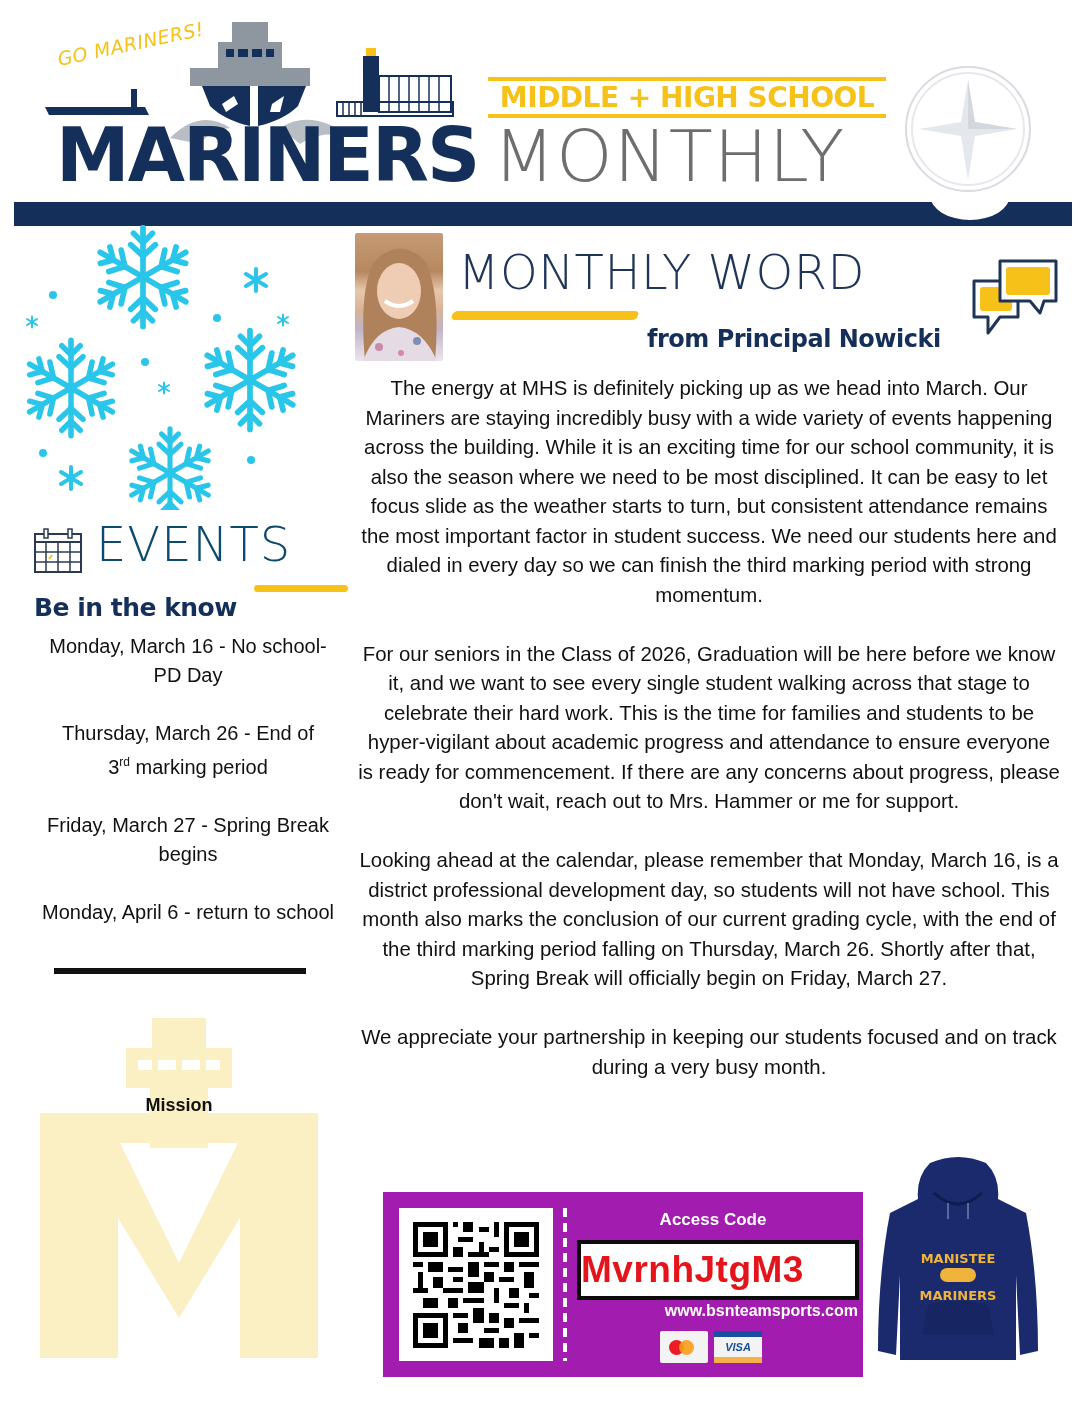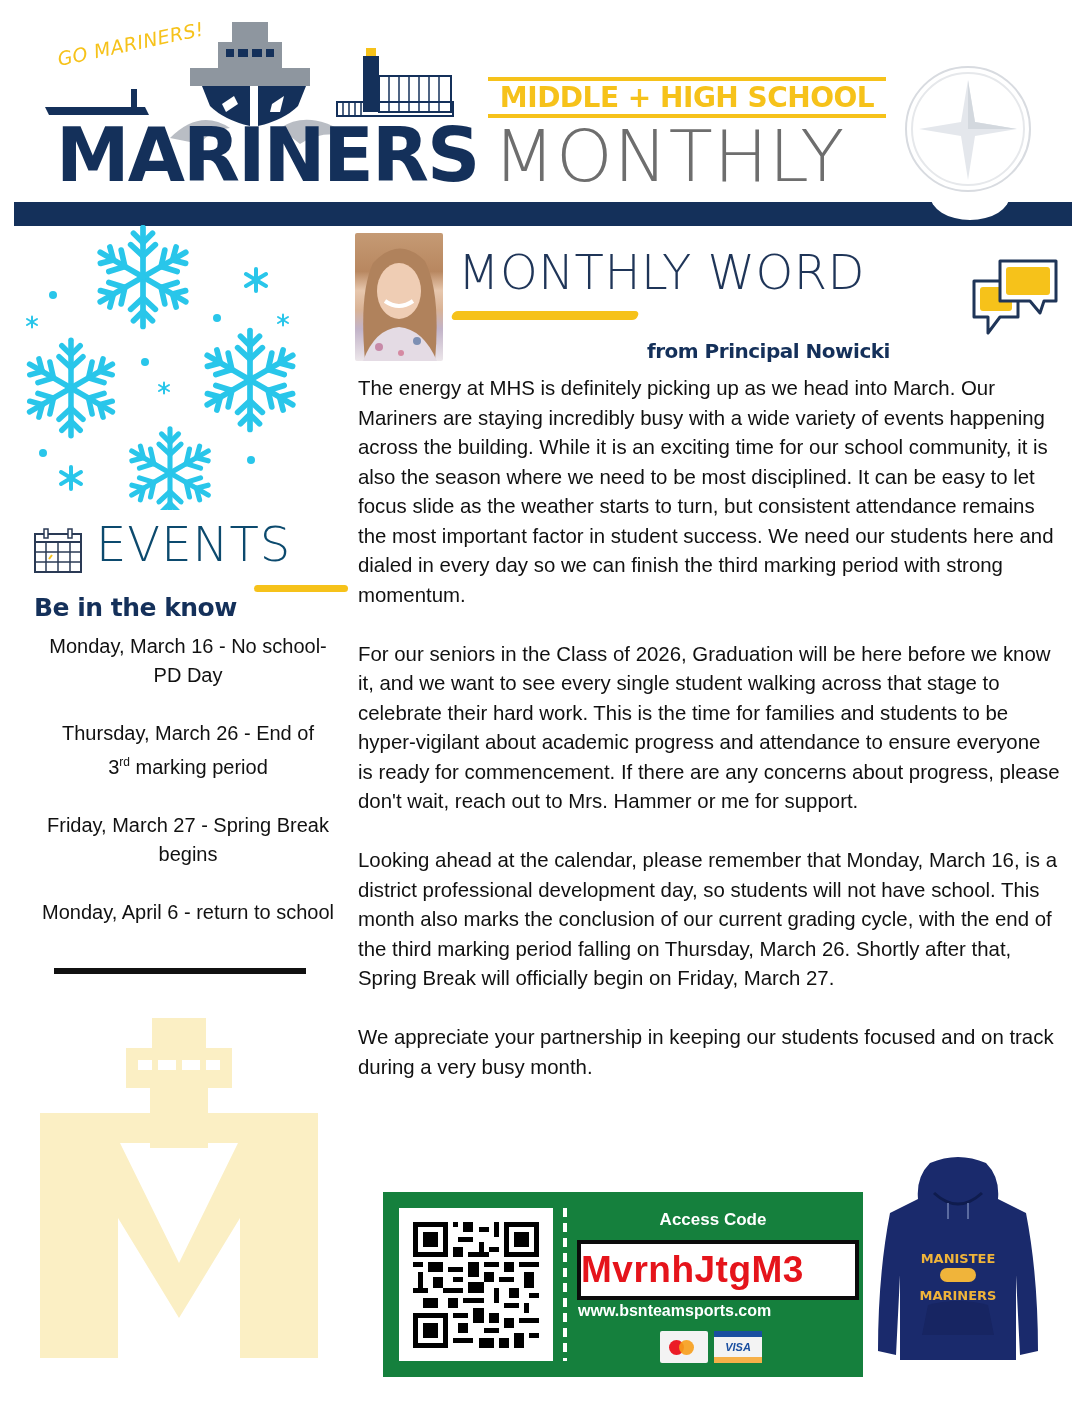--- a/index.html
+++ b/index.html
@@ -33,35 +33,35 @@
 
   
   .mission-bg { left: 40px; top: 1018px; width: 278px; height: 340px; }
   .mission { left: 44px; top: 1092px; width: 270px; text-align: center; font-size: 18px; line-height: 26px; color: #111; }
   .mission-title { font-weight: bold; }
 
   
   .photo { left: 355px; top: 233px; width: 88px; height: 128px; border-radius: 2px; overflow: hidden; background: linear-gradient(180deg,#c59a74 0%,#b88760 30%,#e7c7ad 45%,#d9b396 60%,#c2b3c8 75%,#ece6ea 100%); }
   .mw-title { left: 458px; top: 248px; font-family: "DejaVu Sans", sans-serif; font-weight: 200; font-size: 48px; color: #1f3558; letter-spacing: 0.5px; line-height: 1; }
   .mw-line { left: 452px; top: 311px; width: 186px; height: 9px; background: #f6c21a; border-radius: 5px; transform: skewX(-20deg); }
-  .mw-from { left: 647px; top: 339px; font-family: "DejaVu Sans", sans-serif; font-weight: bold; font-size: 20px; color: #14305a; letter-spacing: -0.5px; }
+  .mw-from { left: 647px; top: 325px; font-family: "DejaVu Sans", sans-serif; font-weight: bold; font-size: 24px; color: #14305a; letter-spacing: -0.5px; }
   .chat-icon { left: 970px; top: 255px; width: 90px; height: 88px; }
 
-  .letter { left: 358px; top: 374px; width: 702px; font-size: 20.4px; line-height: 29.5px; color: #111; font-family: "Liberation Sans", sans-serif; }
+  .letter { left: 358px; top: 374px; width: 702px; font-size: 20.4px; line-height: 29.5px; color: #111; font-family: "Liberation Sans", sans-serif; text-align: center; }
   .letter p { margin-bottom: 29.5px; }
 
   
-  .ticket { left: 383px; top: 1192px; width: 480px; height: 185px; background: #15803d; }
+  .ticket { left: 383px; top: 1192px; width: 480px; height: 185px; background: #a21caf; }
   .qr-box { position: absolute; left: 16px; top: 16px; width: 154px; height: 153px; background: #fff; padding: 14px; }
   .qr { width: 126px; height: 126px; }
   .dash { position: absolute; left: 180px; top: 16px; width: 4px; height: 153px; background: repeating-linear-gradient(180deg,#fff 0 9px,transparent 9px 15px); }
   .ac-label { position: absolute; left: 195px; top: 18px; width: 270px; text-align: center; color: #fff; font-weight: bold; font-size: 17px; }
   .ac-code-box { position: absolute; left: 194px; top: 48px; width: 282px; height: 60px; background: #fff; border: 4px solid #0b0b0b; display: flex; align-items: center; justify-content: flex-start; }
   .ac-code { color: #e5141b; font-weight: bold; font-size: 37px; letter-spacing: 0.5px; }
-  .ac-url { position: absolute; left: 195px; top: 110px; width: 280px; text-align: left; color: #fff; font-weight: bold; font-size: 16px; }
+  .ac-url { position: absolute; left: 195px; top: 110px; width: 280px; text-align: right; color: #fff; font-weight: bold; font-size: 16px; }
   .cards { position: absolute; left: 277px; top: 139px; display: flex; gap: 6px; }
   .card-mc { width: 48px; height: 32px; background: #f3f3f3; border-radius: 2px; position: relative; }
   .card-mc .c1 { position: absolute; left: 9px; top: 9px; width: 15px; height: 15px; border-radius: 50%; background: #eb1c26; }
   .card-mc .c2 { position: absolute; left: 19px; top: 9px; width: 15px; height: 15px; border-radius: 50%; background: #f79e1b; opacity: 0.9; }
   .card-visa { width: 48px; height: 32px; background: #f3f3f3; border-top: 6px solid #1a4fa0; border-bottom: 6px solid #f6b049; display: flex; align-items: center; justify-content: center; color: #1a4fa0; font-weight: bold; font-style: italic; font-size: 11px; }
 
   
   .hoodie { left: 870px; top: 1155px; width: 175px; height: 215px; }
 </style>
 </head>
@@ -221,20 +221,21 @@
     <rect x="110" y="70" width="58" height="60"></rect>
   </g>
   <g fill="#fff">
       <rect x="98" y="42" width="14" height="10"></rect>
       <rect x="118" y="42" width="18" height="10"></rect>
       <rect x="142" y="42" width="18" height="10"></rect>
       <rect x="166" y="42" width="14" height="10"></rect>
     </g>
 </svg>
 <div class="abs mission">
+  <div class="mission-title">Mission</div>
 </div>
 
 <div class="abs photo">
   <svg width="88" height="128" viewBox="0 0 88 128">
     <path d="M10 128 Q4 60 18 30 Q44 2 70 28 Q86 60 80 128Z" fill="#b0825c"></path>
     <ellipse cx="44" cy="58" rx="22" ry="28" fill="#efcdb4"></ellipse>
     <path d="M30 68 Q44 78 58 68" stroke="#fff" stroke-width="4" fill="none"></path>
     <path d="M8 128 Q20 96 44 94 Q68 96 82 128Z" fill="#e4dbe4"></path>
     <circle cx="24" cy="114" r="4" fill="#c78aa8"></circle>
       <circle cx="62" cy="108" r="4" fill="#7d8fb3"></circle>

